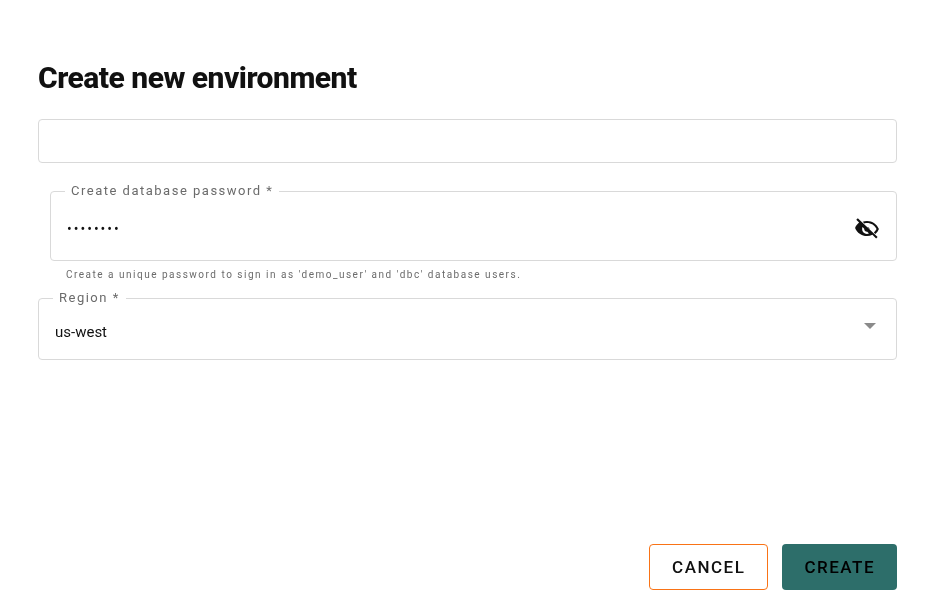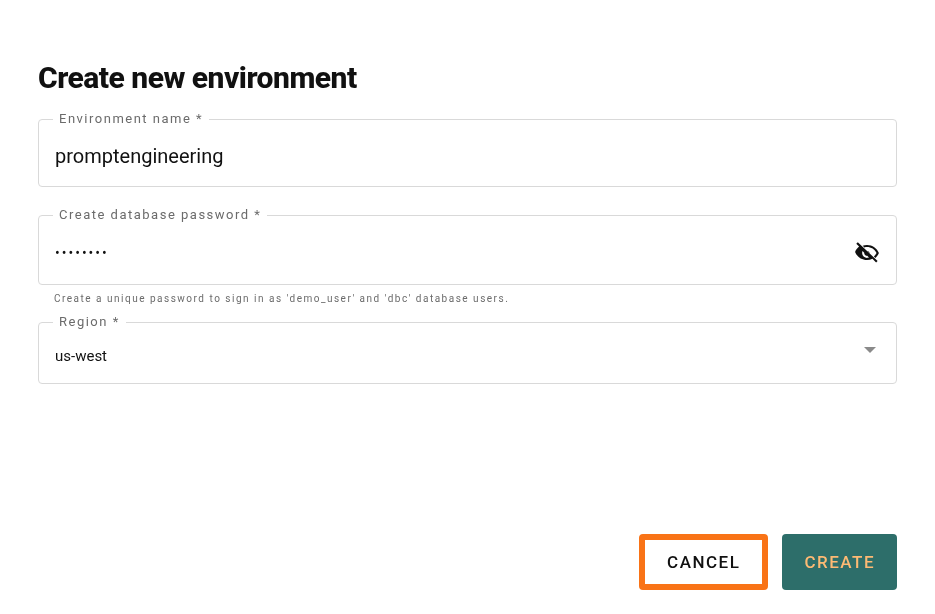--- a/index.html
+++ b/index.html
@@ -76,20 +76,21 @@
     }
     .helper-text {
       font-size: 10px;
       letter-spacing: 1.5px;
       color: #6b6b6b;
       margin-top: 8px;
       padding-left: 16px;
     }
     .field-group-pwd {
       margin-bottom: 18px;
+      margin-left: 12px;
     }
     .select-wrap {
       border: 1px solid #d9d9d9;
       border-radius: 4px;
       padding: 24px 16px 18px 16px;
       position: relative;
       display: flex;
       align-items: flex-start;
       justify-content: space-between;
       cursor: pointer;
@@ -120,36 +121,34 @@
       padding: 12px 22px;
       border-radius: 4px;
       cursor: pointer;
       text-align: center;
       border: none;
       font-family: inherit;
     }
     .btn-cancel {
       background: #ffffff;
       color: #111;
-      border: 6px solid #f97316;
+      border: 1px solid #f97316;
     }
     .btn-create {
       background: #2d6e6a;
-      color: #fdba74;
+      color: #000000;
     }
   </style>
 </head>
 <body>
 
 <h1 class="page-title">Create new environment</h1>
 
 <div class="field">
   <div class="field-input-wrap">
-    <span class="field-label">Environment name *</span>
-    <input type="text" class="text-input" value="promptengineering" style="">
   </div>
 </div>
 
 <div class="field field-group-pwd">
   <div class="field-input-wrap">
     <span class="field-label">Create database password *</span>
     <span class="password-dots">••••••••</span>
     <span class="visibility-toggle">
       <svg viewBox="0 0 24 24">
         <path fill="#111" d="M12 6.5c3.79 0 7.17 2.13 8.82 5.5-.59 1.22-1.43 2.3-2.45 3.18l1.42 1.42C21.27 15.24 22.31 13.73 23 12c-1.73-4.39-6-7.5-11-7.5-1.4 0-2.74.25-3.98.7l1.65 1.65C10.36 6.62 11.16 6.5 12 6.5zM2.1 3.51L4.7 6.11C3.06 7.41 1.77 9.1 1 11c1.73 4.39 6 7.5 11 7.5 1.78 0 3.48-.4 5-1.11l3.39 3.39 1.41-1.41L3.51 2.1 2.1 3.51zM12 16.5c-2.48 0-4.5-2.02-4.5-4.5 0-.64.14-1.25.38-1.8l1.54 1.54c-.02.09-.02.17-.02.26 0 1.43 1.17 2.6 2.6 2.6.09 0 .17 0 .26-.02l1.54 1.54c-.55.24-1.16.38-1.8.38zm2.57-4.16c-.21-1.12-1.09-2-2.21-2.21l2.21 2.21z"></path>

